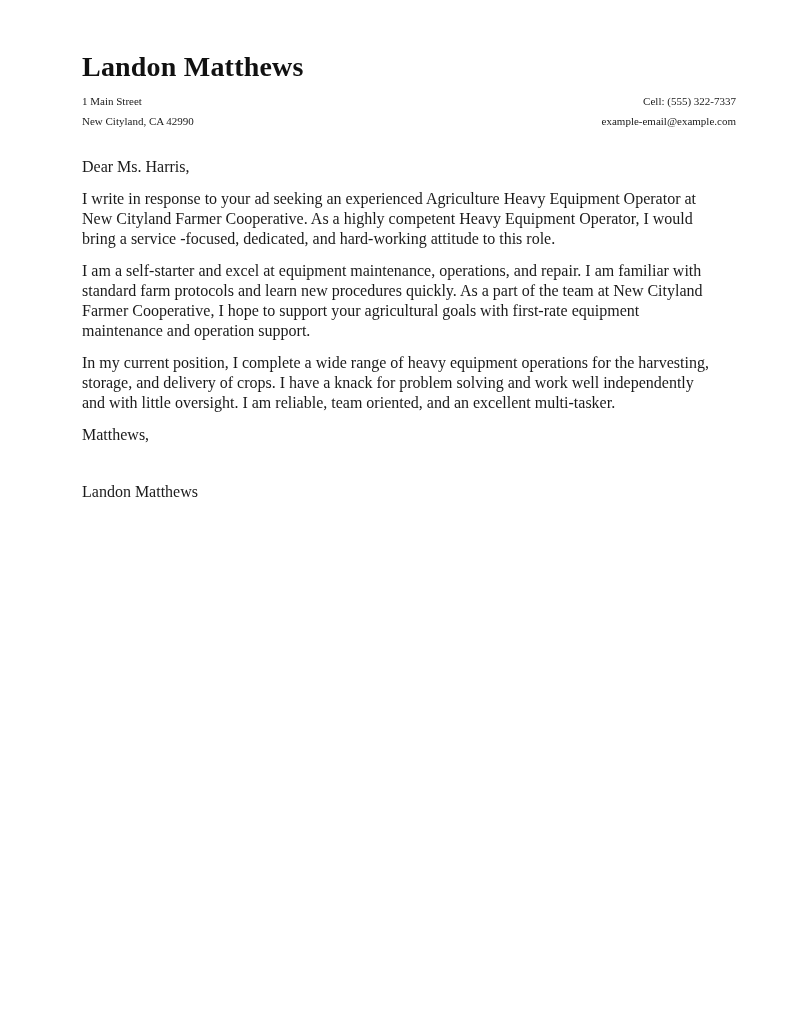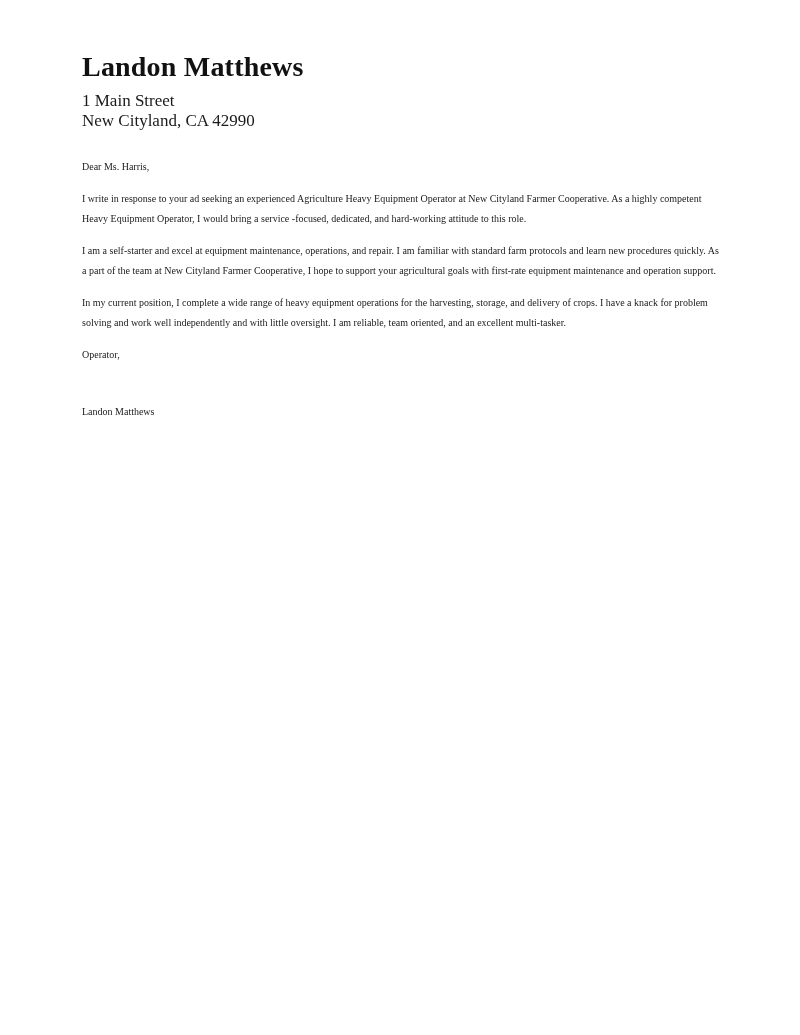--- a/index.html
+++ b/index.html
@@ -23,31 +23,31 @@
     font-weight: bold;
     color: #111111;
     margin: 0 0 10px 0;
     line-height: 1.05;
     letter-spacing: 0.2px;
   }
   .contact-row {
     display: flex;
     justify-content: space-between;
     align-items: center;
-    font-size: 17px;
+    font-size: 11px;
     line-height: 20px;
   }
   .address-block {
     text-align: left;
   }
   .contact-block {
     text-align: right;
   }
   .letter-body {
-    font-size: 10px;
+    font-size: 16px;
     line-height: 20px;
   }
   .salutation {
     margin: 26px 0 12px 0;
   }
   .body-paragraph {
     margin: 0 16px 12px 0;
     max-width: 640px;
   }
   .closing {
@@ -62,30 +62,34 @@
 
 <div class="page">
 
   <h1 class="letter-name">Landon Matthews</h1>
 
   <div class="contact-row">
     <div class="address-block">
       <div>1 Main Street</div>
       <div>New Cityland, CA 42990</div>
     </div>
+    <div class="contact-block">
+      <div>Cell: (555) 322-7337</div>
+      <div>example-email@example.com</div>
+    </div>
   </div>
 
   <div class="letter-body">
     <p class="salutation">Dear Ms. Harris,</p>
 
     <p class="body-paragraph">I write in response to your ad seeking an experienced Agriculture Heavy Equipment Operator at New Cityland Farmer Cooperative. As a highly competent Heavy Equipment Operator, I would bring a service -focused, dedicated, and hard-working attitude to this role.</p>
 
     <p class="body-paragraph">I am a self-starter and excel at equipment maintenance, operations, and repair. I am familiar with standard farm protocols and learn new procedures quickly. As a part of the team at New Cityland Farmer Cooperative, I hope to support your agricultural goals with first-rate equipment maintenance and operation support.</p>
 
     <p class="body-paragraph">In my current position, I complete a wide range of heavy equipment operations for the harvesting, storage, and delivery of crops. I have a knack for problem solving and work well independently and with little oversight. I am reliable, team oriented, and an excellent multi-tasker.</p>
 
 
-    <p class="closing">Operator,</p>
+    <p class="closing">Matthews,</p>
 
     <p class="signature">Landon Matthews</p>
   </div>
 
 </div>
 
 </body></html>

